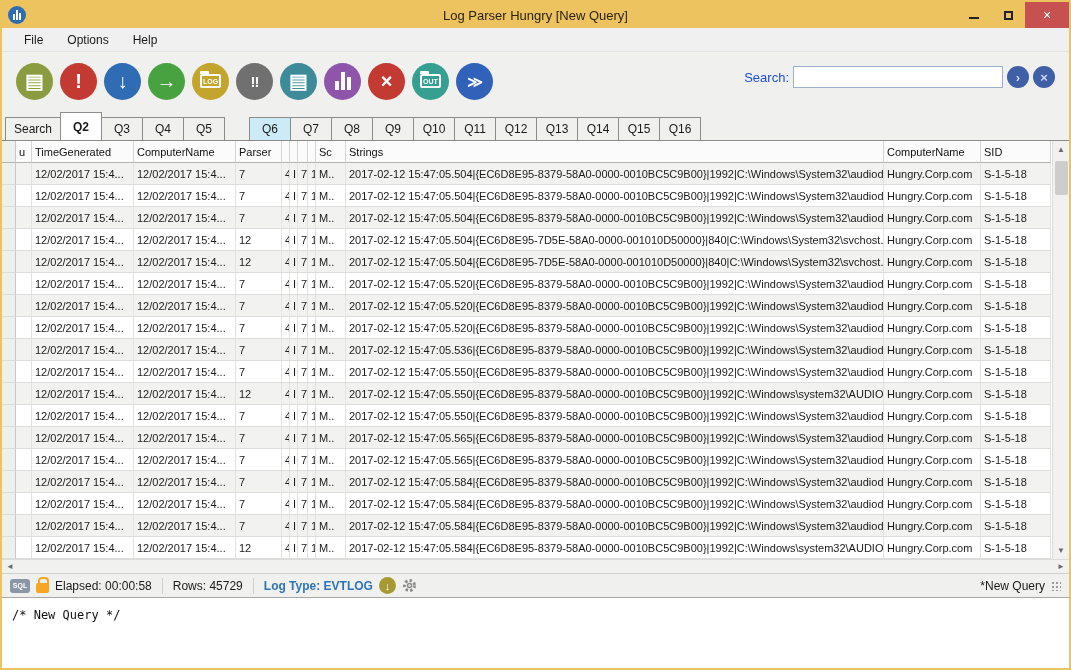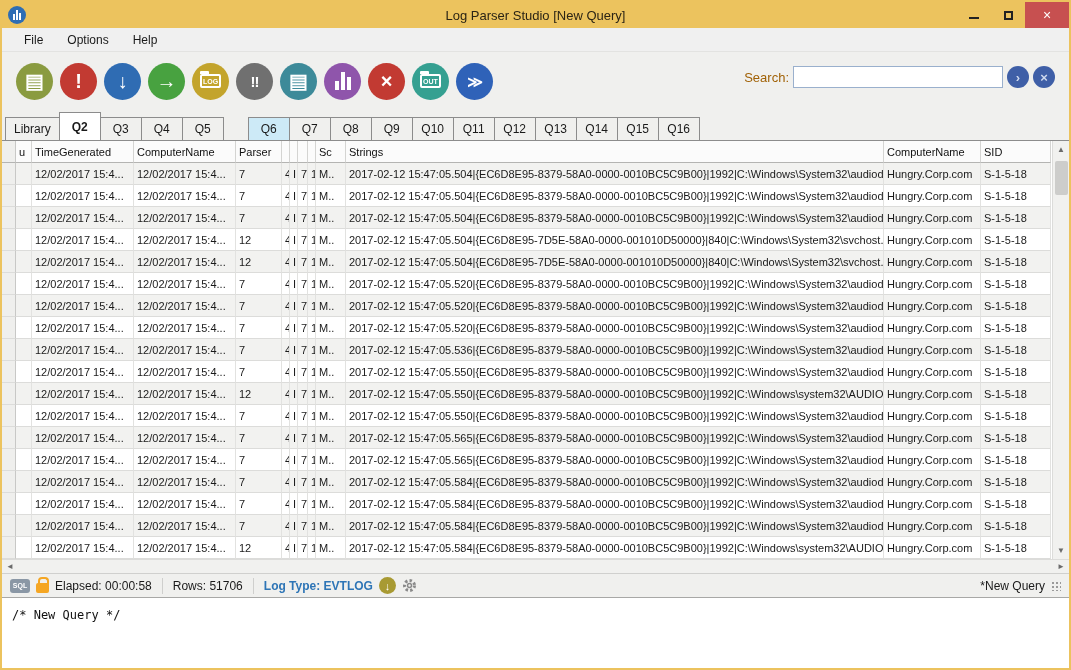--- a/index.html
+++ b/index.html
@@ -29,21 +29,21 @@
     color:#fff; font-weight:bold; font-size:20px; flex:0 0 37px; }
   .tbicon .glyph { line-height:1; }
   .tbicon .small { font-size:15px; letter-spacing:-1px; }
   .folder { position:relative; width:21px; height:14px; border:2px solid #fff; border-radius:2px;
     display:flex; align-items:center; justify-content:center; font-size:7px; font-weight:bold; color:#fff; }
   .folder::before { content:""; position:absolute; top:-5px; left:-2px; width:9px; height:3px; background:#fff; border-radius:1px 1px 0 0; }
   .bars { display:flex; align-items:flex-end; gap:2px; height:18px; }
   .bars i { display:block; width:4px; background:#fff; }
 
   .search-zone { position:absolute; right:14px; top:14px; display:flex; align-items:center; gap:4px; }
-  .search-label { color:#a16207; font-size:13px; }
+  .search-label { color:#1d4ed8; font-size:13px; }
   .search-input { width:210px; height:22px; border:1px solid #9ab0cd; background:#fff; font-size:12px; padding:0 4px; }
   .round-btn { width:22px; height:22px; border-radius:50%; background:#3f5fa7; color:#cfd9ee; display:flex; align-items:center; justify-content:center; font-size:13px; font-weight:bold; }
 
   
   .tabstrip { height:30px; background:#f0f0ee; display:flex; align-items:flex-end; padding-left:3px; flex:0 0 30px; }
   .tab { height:23px; min-width:42px; padding:0 8px; background:#f0f0ee; border:1px solid #8c8c8c; border-bottom:none;
     font-size:12px; color:#1a1a1a; display:flex; align-items:center; justify-content:center; margin-right:-1px; }
   .tab.active { background:#fff; height:28px; font-weight:bold; position:relative; z-index:2; }
   .tab.highlight { background:#cdeaf7;margin-left:25px; }
 
@@ -86,21 +86,21 @@
 <body>
 
 <div class="window">
 
   <div class="titlebar">
     <div class="app-icon">
         <i style="height:6px"></i>
         <i style="height:10px"></i>
         <i style="height:7px"></i>
       </div>
-    <div class="title-text">Log Parser Studio  [New Query]</div>
+    <div class="title-text">Log Parser Hungry  [New Query]</div>
     <div class="win-controls">
       <div class="win-btn btn-min">
           <i></i>
         </div>
       <div class="win-btn btn-max">
           <i></i>
         </div>
       <div class="win-btn btn-close">×</div>
     </div>
   </div>
@@ -153,21 +153,21 @@
       </div>
     <div class="search-zone">
       <span class="search-label">Search:</span>
       <input class="search-input" value="" style="">
       <div class="round-btn">›</div>
       <div class="round-btn">×</div>
     </div>
   </div>
 
   <div class="tabstrip" id="tabstrip">
-      <div class="tab">Library</div>
+      <div class="tab">Search</div>
       <div class="tab active">Q2</div>
       <div class="tab">Q3</div>
       <div class="tab">Q4</div>
       <div class="tab">Q5</div>
       <div class="tab highlight">Q6</div>
       <div class="tab">Q7</div>
       <div class="tab">Q8</div>
       <div class="tab">Q9</div>
       <div class="tab">Q10</div>
       <div class="tab">Q11</div>
@@ -478,21 +478,21 @@
     <span>►</span>
   </div>
 
   <div class="statusbar">
     <div class="seg">
       <span class="sqlbadge">SQL</span>
       <span class="lock"></span>
       <span>Elapsed: 00:00:58</span>
     </div>
     <div class="seg">
-      <span>Rows: 51706</span>
+      <span>Rows: 45729</span>
     </div>
     <div class="seg noborder">
       <span class="logtype">Log Type: EVTLOG</span>
       <span class="mini-circle">↓</span>
       <svg width="15" height="15">
         <circle cx="7.5" cy="7.5" r="5" fill="none" stroke="#8a8a8a" stroke-width="3" stroke-dasharray="2.4 2.2"></circle>
         <circle cx="7.5" cy="7.5" r="2" fill="none" stroke="#8a8a8a" stroke-width="1.5"></circle>
       </svg>
     </div>
     <div class="status-right">

